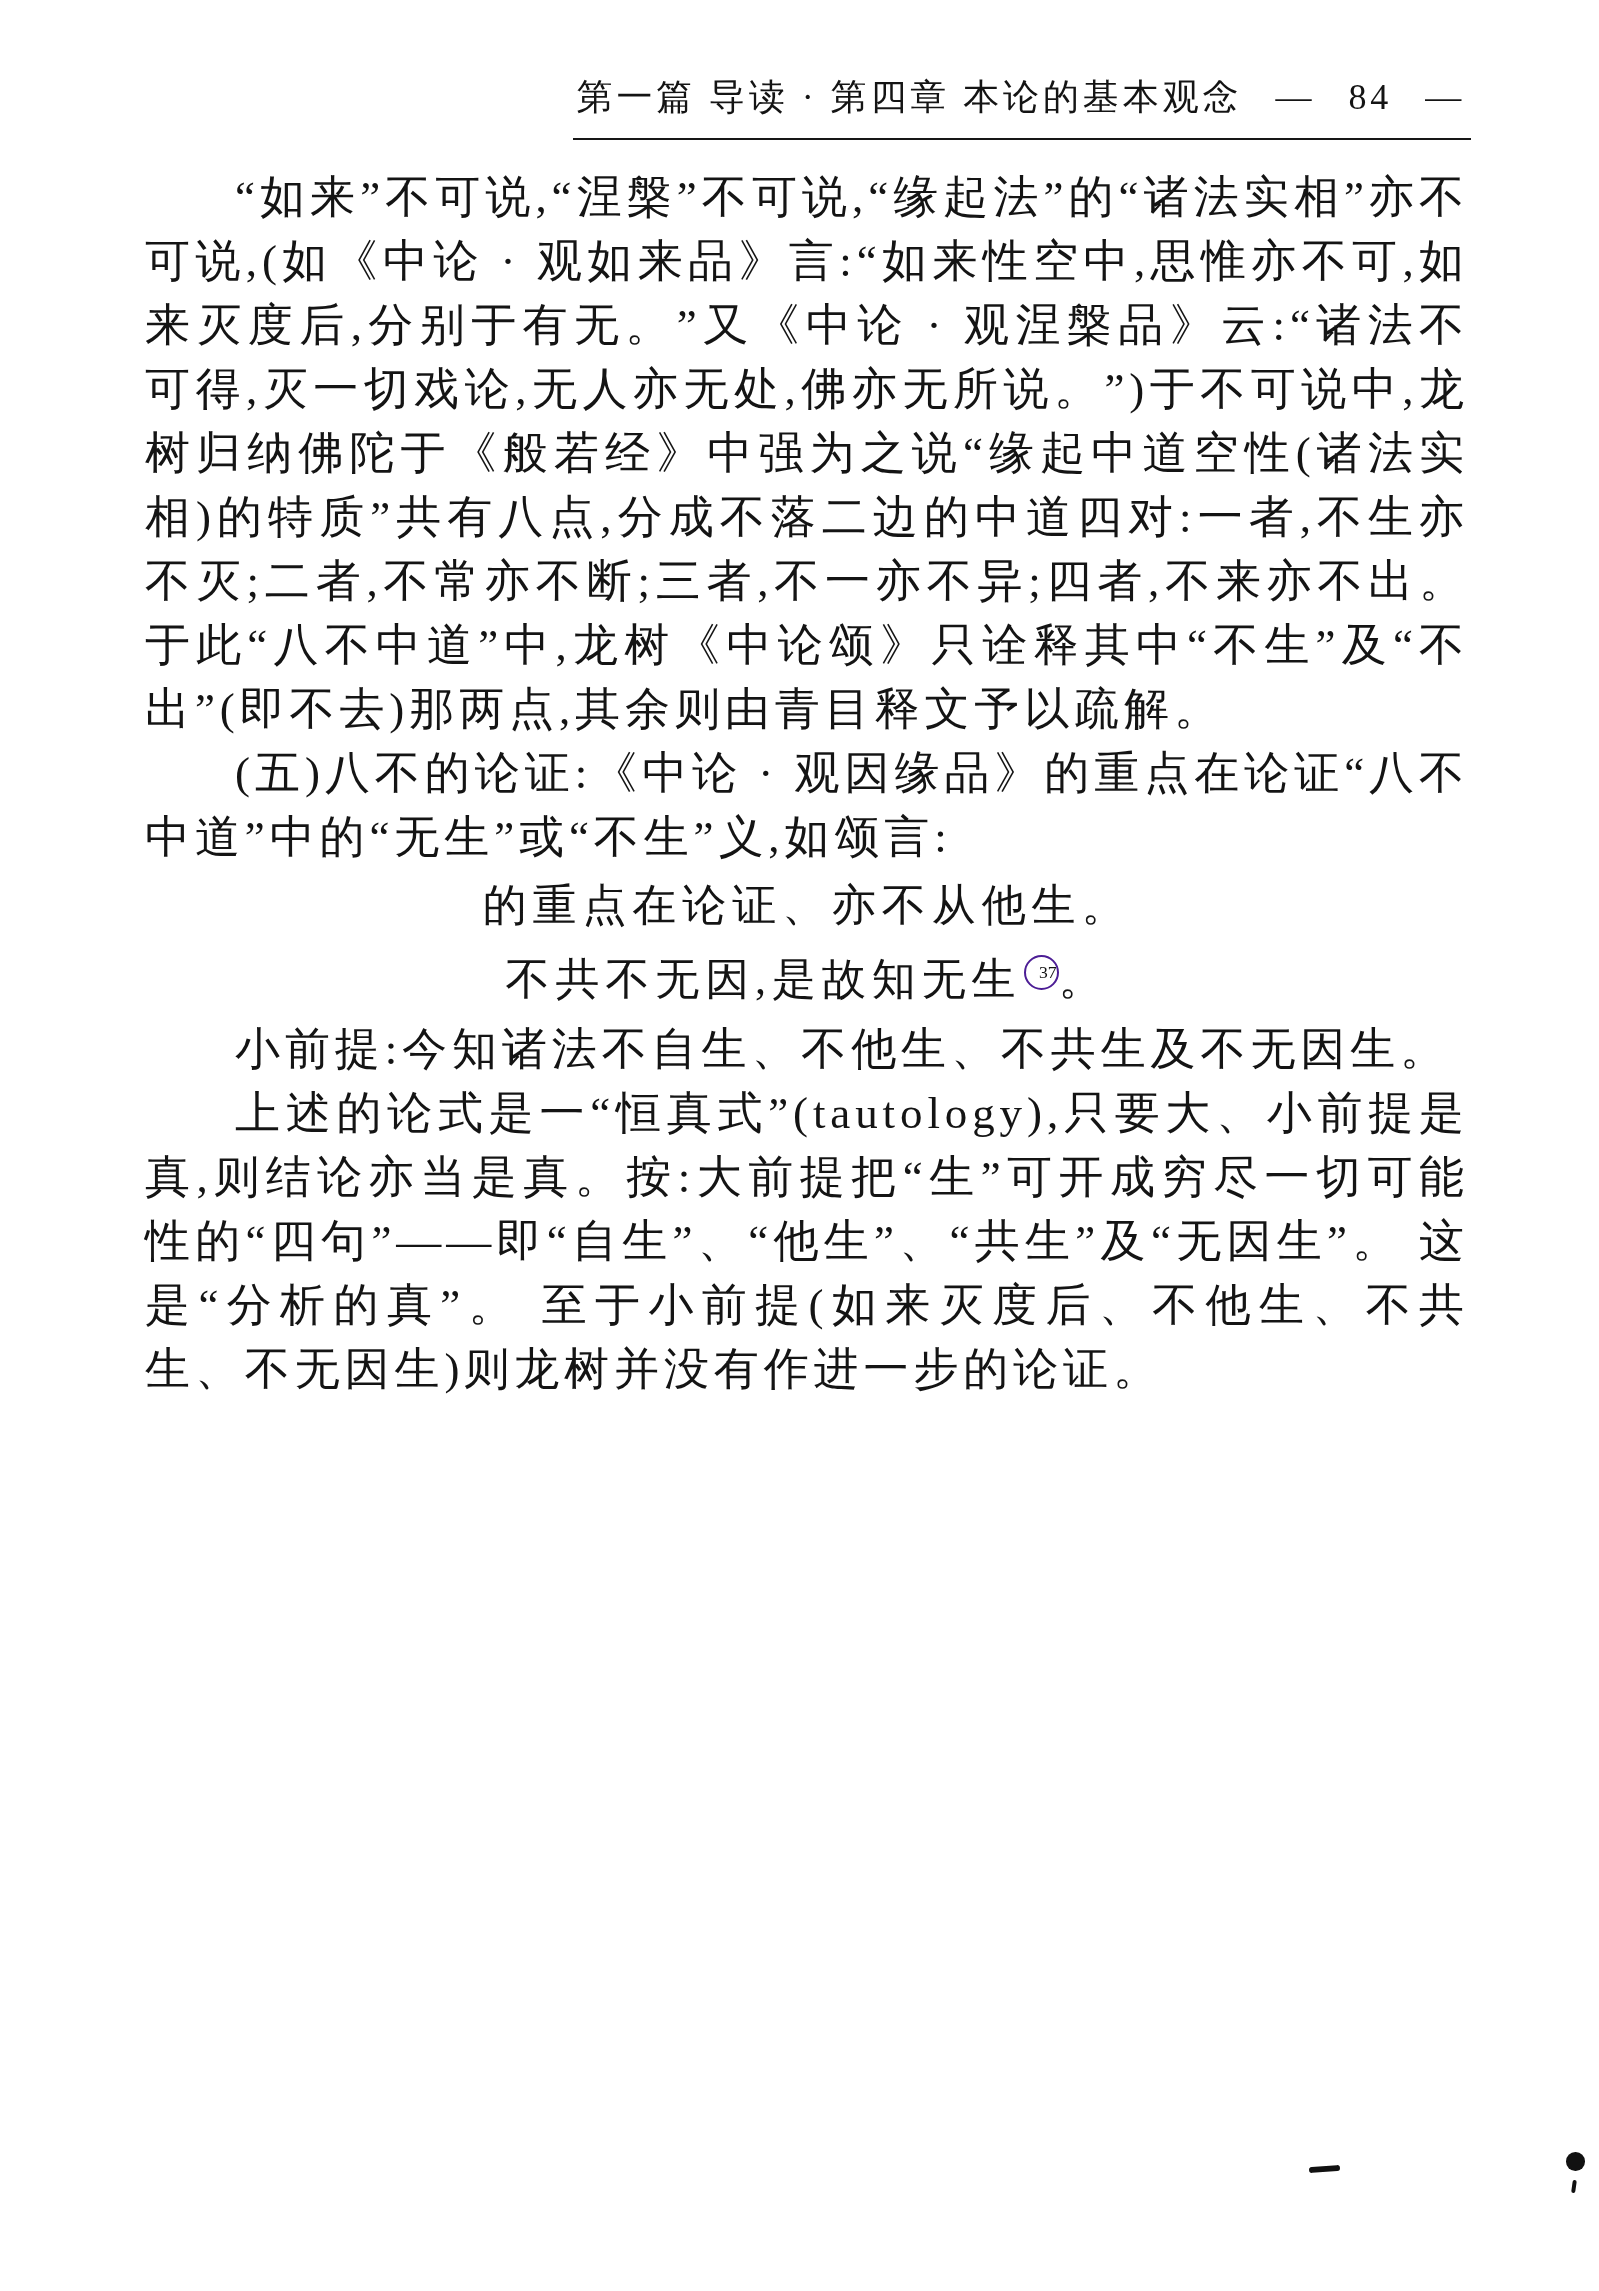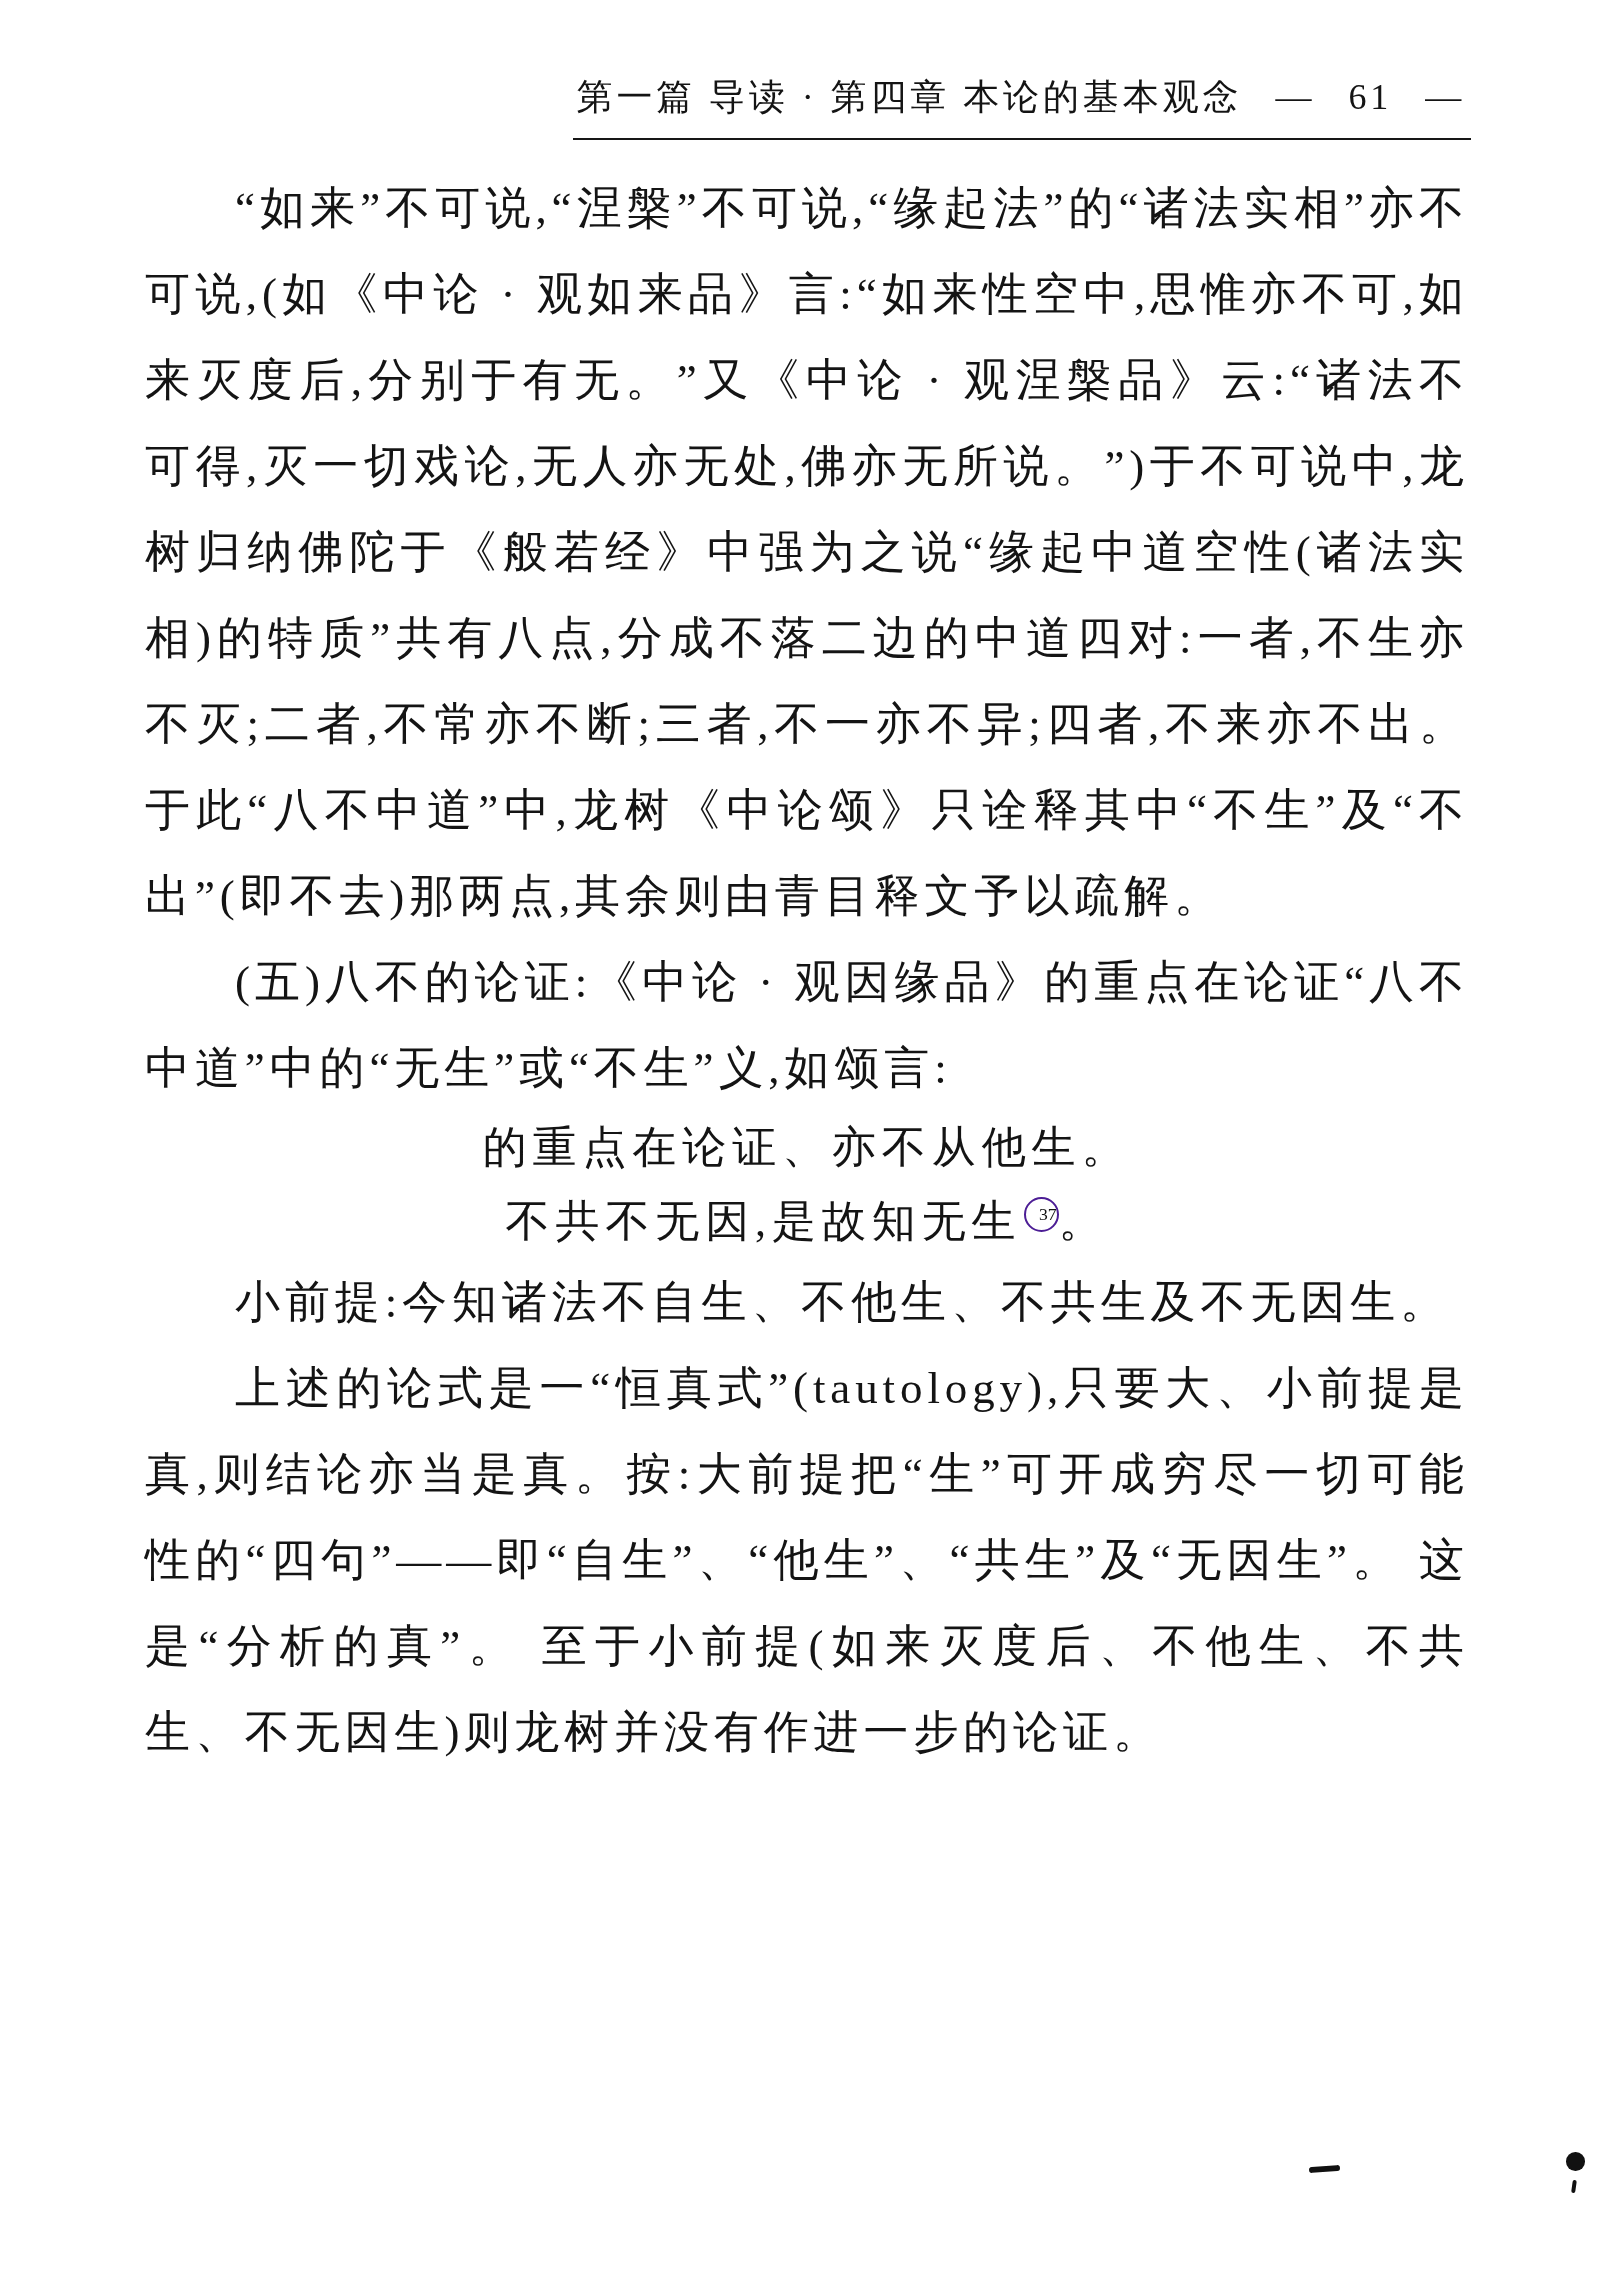--- a/index.html
+++ b/index.html
@@ -38,21 +38,21 @@
   .hdash.last { margin-right: 5.9px; }
   .content {
     position: absolute;
     left: 145px;
     right: 131px;
     top: 165px;
   }
   .para {
     margin: 0;
     font-size: 45px;
-    line-height: 86px;
+    line-height: 64px;
     letter-spacing: 4.9px;
     text-align: justify;
     text-indent: 2em;
     word-break: break-all;
   }
   .verse {
     font-size: 44px;
     line-height: 74px;
     letter-spacing: 5.9px;
     text-align: center;
@@ -99,21 +99,21 @@
     transform: rotate(8deg);
   }
 </style>
 </head>
 <body>
 
 <div class="page">
 
   <div class="header-row">
     <div class="header-inner">
-      <span>第一篇 导读 · 第四章 本论的基本观念</span><span class="hdash">—</span><span>61</span><span class="hdash last">—</span>
+      <span>第一篇 导读 · 第四章 本论的基本观念</span><span class="hdash">—</span><span>84</span><span class="hdash last">—</span>
     </div>
   </div>
 
   <div class="content">
     <p class="para">“如来”不可说,“涅槃”不可说,“缘起法”的“诸法实相”亦不可说,(如《中论 · 观如来品》言:“如来性空中,思惟亦不可,如来灭度后,分别于有无。”又《中论 · 观涅槃品》云:“诸法不可得,灭一切戏论,无人亦无处,佛亦无所说。”)于不可说中,龙树归纳佛陀于《般若经》中强为之说“缘起中道空性(诸法实相)的特质”共有八点,分成不落二边的中道四对:一者,不生亦不灭;二者,不常亦不断;三者,不一亦不异;四者,不来亦不出。 于此“八不中道”中,龙树《中论颂》只诠释其中“不生”及“不出”(即不去)那两点,其余则由青目释文予以疏解。</p>
 
     <p class="para">(五)八不的论证:《中论 · 观因缘品》的重点在论证“八不中道”中的“无生”或“不生”义,如颂言:</p>
 
     <div class="verse">的重点在论证、亦不从他生。</div>
 

